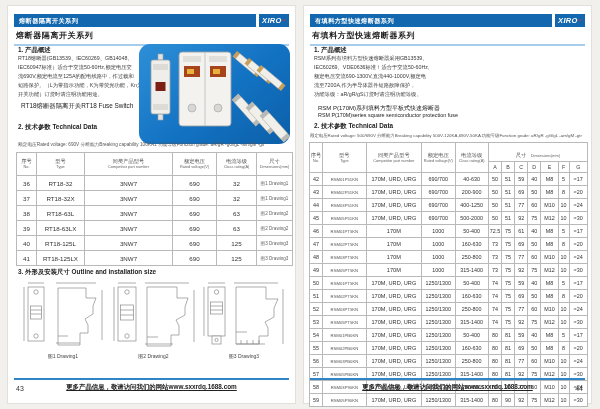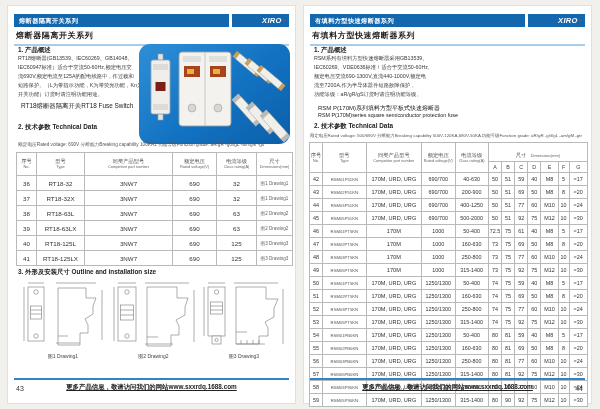--- a/index.html
+++ b/index.html
@@ -6,21 +6,21 @@
   body{
     width:600px;height:409px;position:relative;overflow:hidden;
     background:#f2f0ec;font-family:"Liberation Sans",sans-serif;color:#333;
   }
   .page{position:absolute;top:5px;width:289px;height:399px;background:#fff;border:1px solid #e2e0da;box-sizing:border-box;}
   #page-left{left:7px;}
   #page-right{left:303px;}
 
   .series-row{position:absolute;top:8px;left:6px;right:6px;height:13px;display:flex;gap:3px;}
   .series-bar{flex:1;background:#1267ae;color:#fff;font-size:6.2px;font-weight:bold;line-height:13px;padding-left:5px;letter-spacing:.4px;}
-  .logo{width:30px;background:#1267ae;color:#fff;display:flex;align-items:center;justify-content:center;font-weight:bold;font-style:italic;font-size:7.5px;letter-spacing:.3px;padding-left:27px;}
+  .logo{width:30px;background:#1267ae;color:#fff;display:flex;align-items:center;justify-content:center;font-weight:bold;font-style:italic;font-size:7.5px;letter-spacing:.3px;}
   .logo .reg{color:#ff2f1e;font-size:4px;margin-left:1px;font-style:normal;}
 
   .page-title{position:absolute;top:24px;left:6px;right:6px;font-size:8px;font-weight:bold;color:#1d1d1d;letter-spacing:.6px;border-bottom:2px solid #a6cdeb;padding:0 0 3px 2px;}
 
   .h-sec{position:absolute;font-size:6.4px;font-weight:bold;color:#222;}
   .overview{position:absolute;font-size:5.3px;color:#3a3a3a;line-height:1.72;white-space:pre-line;}
   .prod-label{position:absolute;font-size:6.4px;color:#222;}
   .prod-label-en{position:absolute;font-size:5.4px;color:#222;}
   .note{position:absolute;font-size:4.7px;color:#555;white-space:nowrap;}
 

